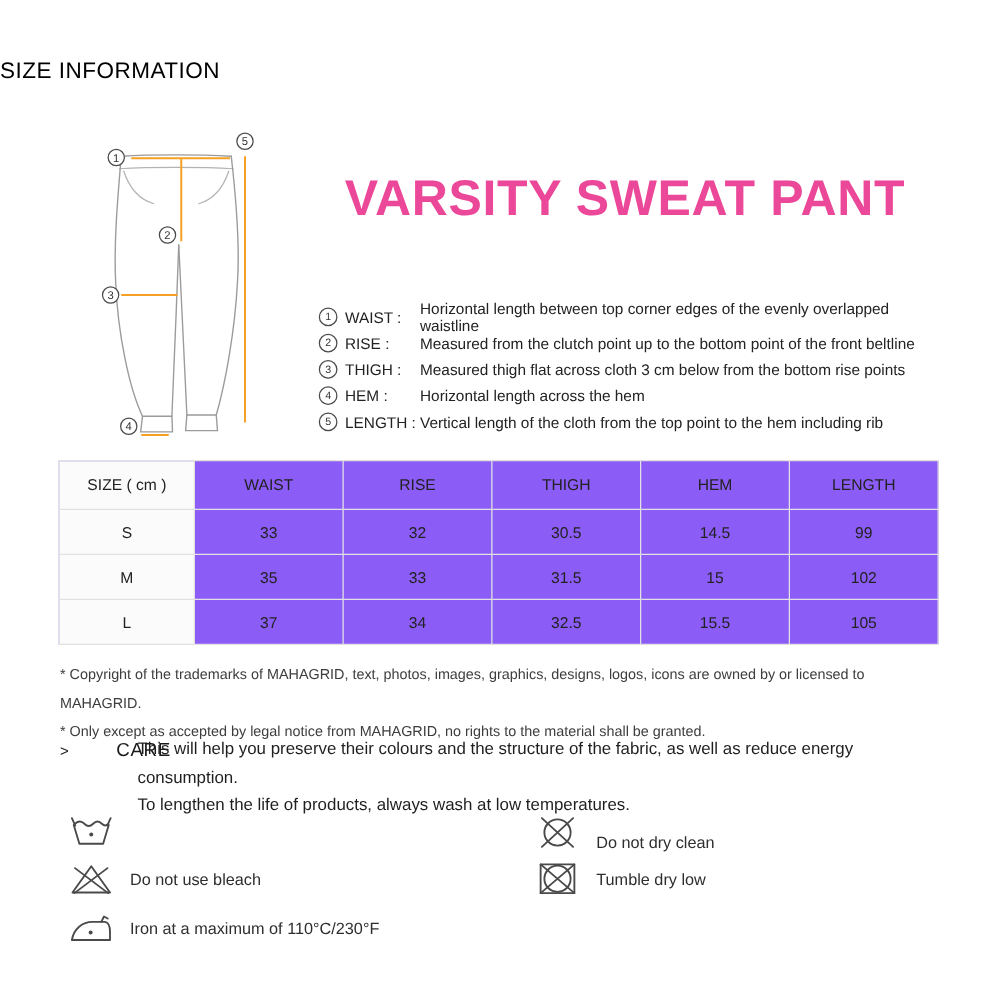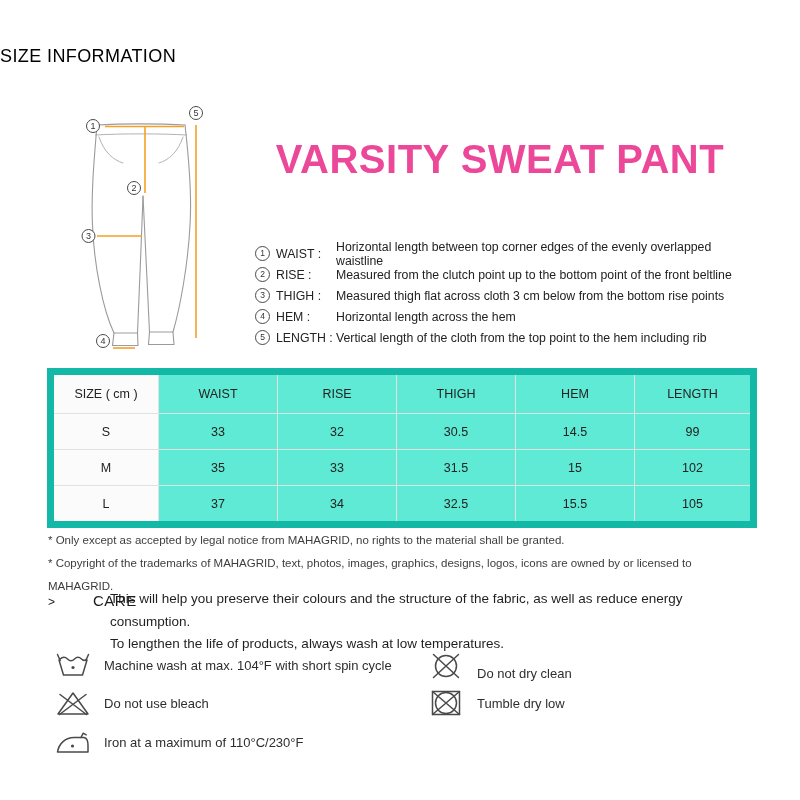--- a/index.html
+++ b/index.html
@@ -16,21 +16,21 @@
   
   .measure-list{top:243px;left:255px;width:505px;}
   .measure-row{display:flex;align-items:center;height:21px;font-size:12.3px;color:#222;}
   .num-circle{flex:0 0 13px;width:13px;height:13px;border:1px solid #4a4a4a;border-radius:50%;
        font-size:8.5px;line-height:13px;text-align:center;color:#333;margin-right:6px;}
   .measure-label{flex:0 0 60px;color:#222;}
   .measure-desc{flex:1;color:#222;}
 
   
   .size-table{top:368px;left:47px;}
-  table{border-collapse:collapse;table-layout:fixed;background:#5eead4;border:7px solid #14b8a6;}
+  table{border-collapse:collapse;table-layout:fixed;background:#8b5cf6;border:1px solid #14b8a6;}
   td{border:1px solid #e1e1e1;text-align:center;vertical-align:middle;
      font-size:12.5px;color:#222;padding:0;}
   tr.hdr td{height:38px;}
   tr.datarow td{height:35px;}
   td.sizecol{background:#fbfbfb;}
 
   
   .notes{top:529px;left:48px;width:700px;font-size:11.5px;color:#3d3d3d;line-height:23px;}
 
   
@@ -165,41 +165,40 @@
       <td>34</td>
       <td>32.5</td>
       <td>15.5</td>
       <td>105</td>
     </tr>
   </tbody>
     </table>
 </div>
 
 <div class="abs notes">
+  <div>* Copyright of the trademarks of MAHAGRID, text, photos, images, graphics, designs, logos, icons are owned by or licensed to MAHAGRID.</div>
   <div>* Only except as accepted by legal notice from MAHAGRID, no rights to the material shall be granted.</div>
-  <div>* Copyright of the trademarks of MAHAGRID, text, photos, images, graphics, designs, logos, icons are owned by or licensed to MAHAGRID.</div>
 </div>
 
 <div class="abs care-head">
   <span class="care-chevron">&gt;</span>
   <span class="care-label">CARE</span>
 </div>
 <div class="abs care-desc">
   <div>This will help you preserve their colours and the structure of the fabric, as well as reduce energy consumption.</div>
   <div>To lengthen the life of products, always wash at low temperatures.</div>
 </div>
 
 <div class="abs care-item ci-wash">
   <svg class="care-icon" width="36" height="30" viewBox="0 0 36 30">
     <path class="care-stroke" d="M4,10 L8.5,25 L27.5,25 L32,10"></path>
     <path class="care-stroke" d="M2.5,4.5 L5.2,10.5 M33.5,4.5 L30.8,10.5"></path>
     <path class="care-stroke" d="M5,9 Q9,5.5 12.5,9 Q16,12.5 19.5,9 Q23,5.5 26.5,9 Q29,11.5 31,9.5"></path>
     <circle cx="18" cy="17.5" r="1.6" fill="#4a4a4a" stroke="none"></circle>
   </svg>
-  <span class="txt">Machine wash at max. 104°F with short spin cycle</span>
 </div>
 
 <div class="abs care-item ci-bleach">
   <svg class="care-icon" width="36" height="30" viewBox="0 0 36 30">
     <path class="care-stroke" d="M18,5 L33,26 L3,26 Z"></path>
     <path class="care-stroke" d="M5,6.5 L31.5,26.5 M31,6.5 L4.5,26.5"></path>
   </svg>
   <span class="txt">Do not use bleach</span>
 </div>
 

